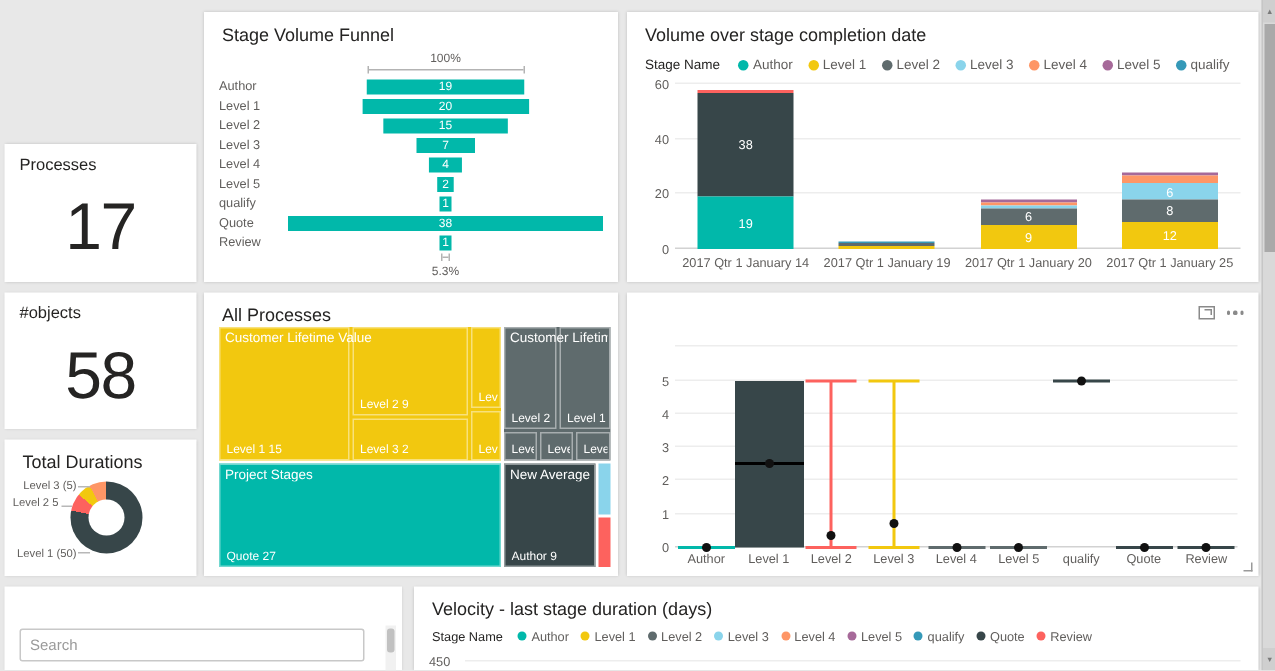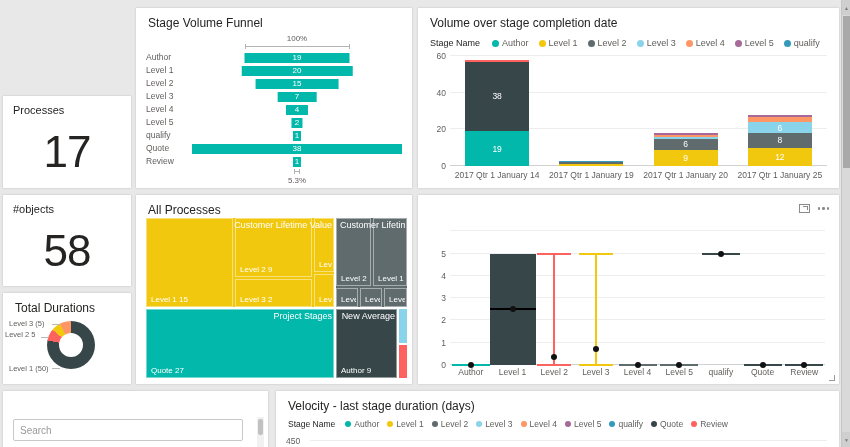--- a/index.html
+++ b/index.html
@@ -72,28 +72,28 @@
   .avline { position:absolute; left:50%; transform:translateX(-50%); width:2px; }
   .avg-x { position:absolute; left:32px; right:14px; top:172px; display:flex; }
   .avg-x .xcat { flex:1; text-align:center; font-size:8.5px; color:#605e5c; white-space:nowrap; }
   .resize-corner { position:absolute; right:4px; bottom:3px; width:6px; height:6px; border-right:1.5px solid #9a9a9a; border-bottom:1.5px solid #9a9a9a; }
 
   
   .treemap-panel { left:136px; top:195px; width:276px; height:189px; }
   .tm-plot { position:absolute; left:10px; top:23px; width:261px; height:160px; }
   .tg { position:absolute; overflow:hidden; }
   .tc { position:absolute; border:0.5px solid rgba(255,255,255,.45); overflow:hidden; }
-  .tgt { position:absolute; left:4px; top:2px; right:2px; font-size:9px; color:#fff; white-space:nowrap; overflow:hidden; pointer-events:none;text-align:right; }
+  .tgt { position:absolute; left:4px; top:2px; right:2px; font-size:9px; color:#fff; white-space:nowrap; overflow:hidden; pointer-events:none; }
   .tcl { position:absolute; left:4px; bottom:2px; right:1px; font-size:8px; color:#fff; white-space:nowrap; overflow:hidden; }
 
   
   .durations-panel { left:3px; top:293px; width:128px; height:91px; }
   .donut-ring { position:absolute; left:44px; top:28px; width:48px; height:48px; border-radius:50%; }
   .donut-hole { position:absolute; left:56px; top:40px; width:24px; height:24px; border-radius:50%; background:#fff; }
-  .dlabel { position:absolute; font-size:7.5px; color:#605e5c; line-height:8px; }
+  .dlabel { position:absolute; font-size:7.5px; color:#605e5c; text-align:right; line-height:8px; }
   .dl3 { left:6px; top:27px; width:42px; }
   .dl1s { left:2px; top:38px; width:34px; }
   .dl0 { left:6px; top:72px; width:42px; }
   .dline { position:absolute; height:1px; background:#b8b8b8; }
 
   
   .search-panel { left:3px; top:391px; width:265px; height:56px; }
   .search-input { position:absolute; left:10px; top:28px; width:230px; height:22px; border:1px solid #c8c8c8; border-radius:2px; font-size:10px; color:#444; padding:0 6px; font-family:inherit; outline:none; }
   .search-input::placeholder { color:#9a9a9a; }
   .inner-scroll { position:absolute; right:4px; top:26px; bottom:0; width:7px; background:#f1f1f1; }

